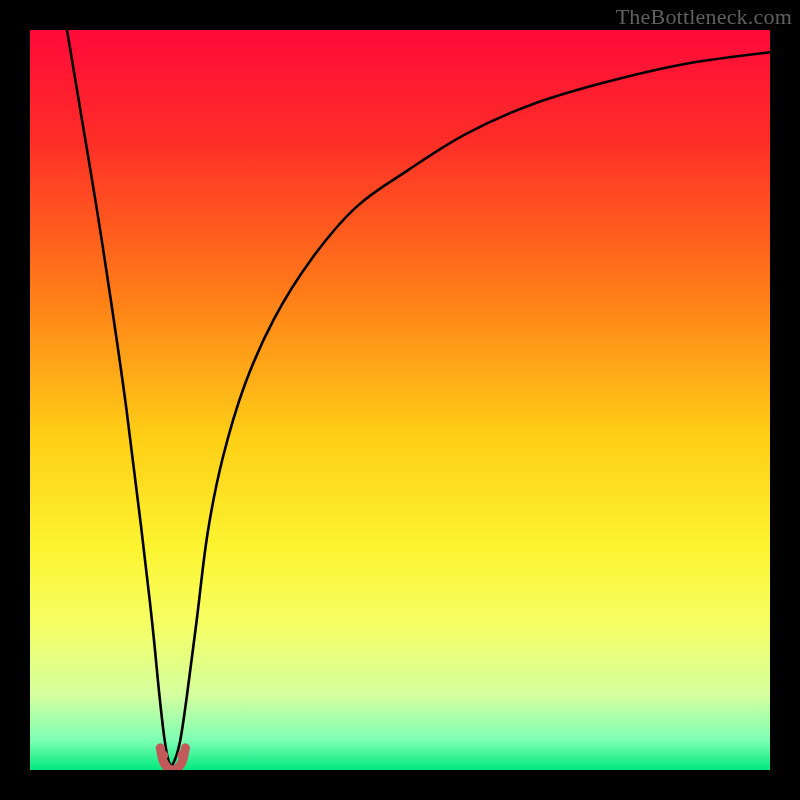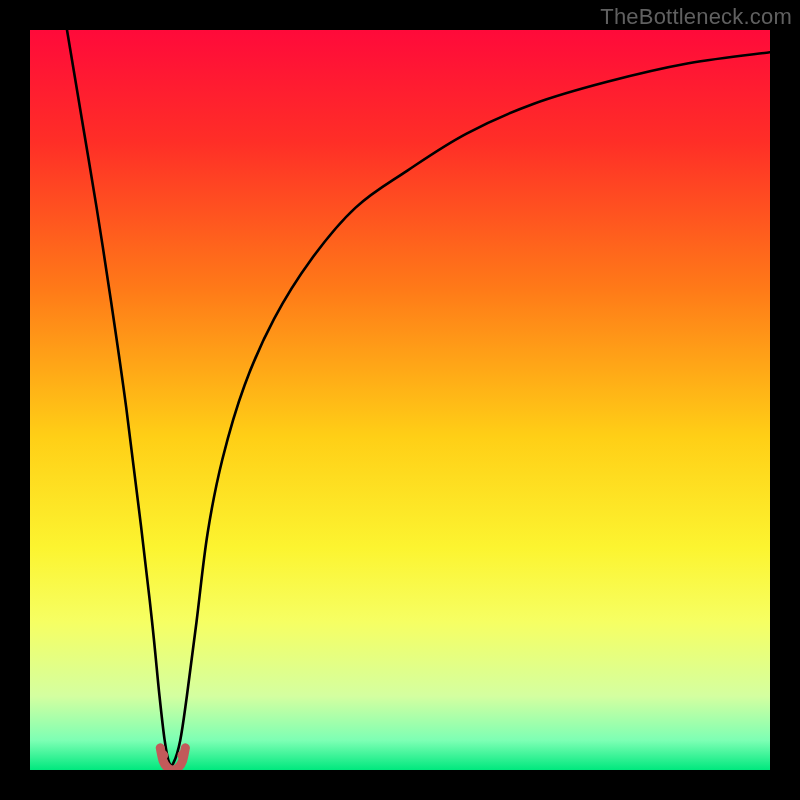--- a/index.html
+++ b/index.html
@@ -28,20 +28,21 @@
   }
   .watermark {
     position: absolute;
     top: 4px;
     right: 8px;
     color: #606060;
     font-size: 22px;
     font-weight: 400;
     letter-spacing: 0.2px;
     user-select: none;
+    font-family: Liberation Serif, serif;
   }
   svg {
     display: block;
   }
 </style>
 </head>
 <body>
 
 <div class="frame">
   <div class="watermark">TheBottleneck.com</div>

